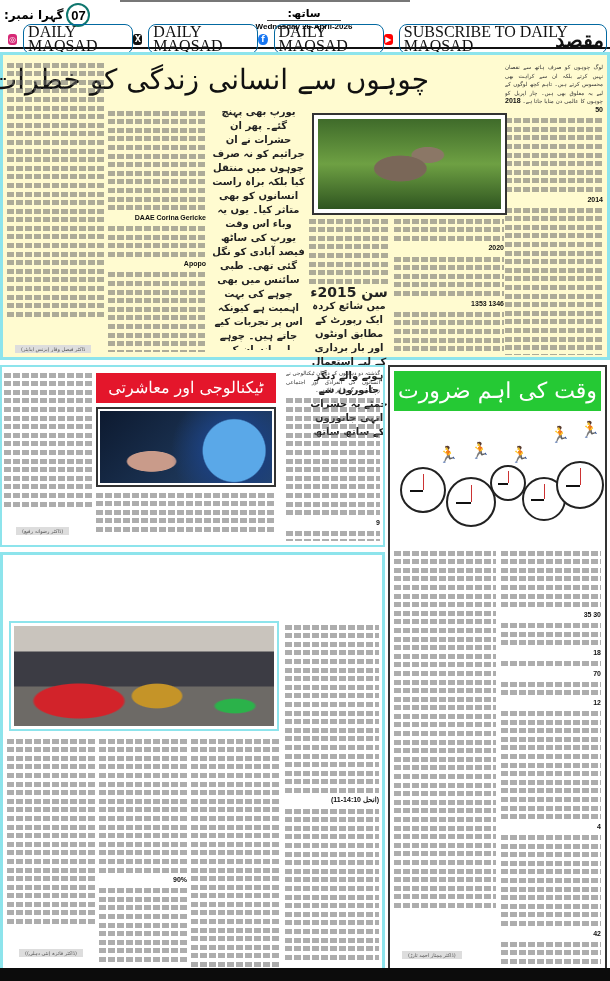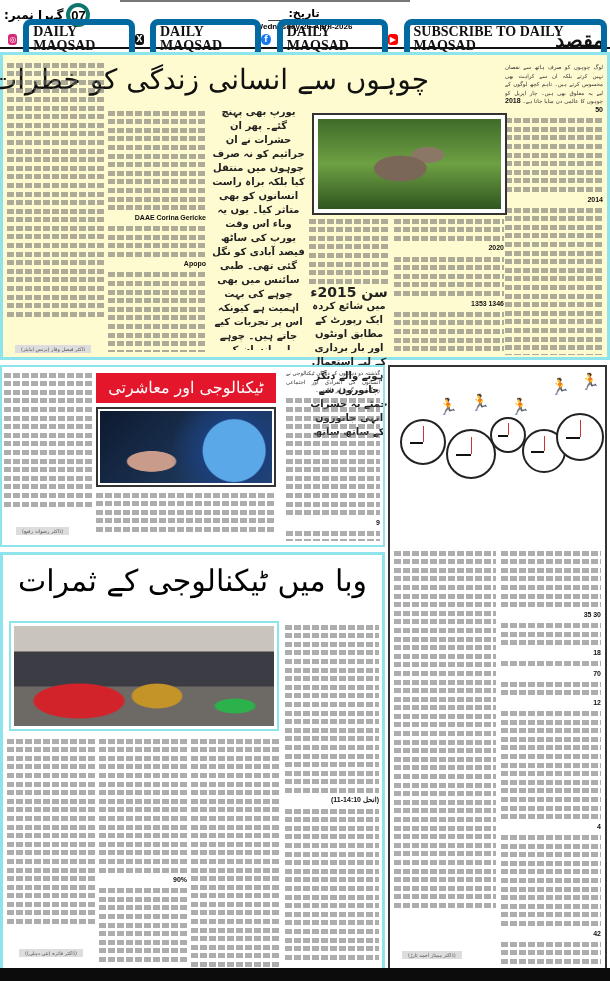--- a/index.html
+++ b/index.html
@@ -2,28 +2,28 @@
 <html><head>
 <meta charset="utf-8">
 <style>
   * { box-sizing: border-box; margin: 0; padding: 0; }
   body { width: 610px; height: 981px; background: #ffffff; font-family: "DejaVu Sans", sans-serif; position: relative; overflow: hidden; }
   .abs { position: absolute; }
   .hdr-top { left: 0; top: 0; width: 610px; height: 30px; background: #fff; }
   .hdr-top .bar { position:absolute; left: 120px; top: 0; width: 290px; height: 2px; background:#777; }
   .logo { right: 6px; top: 4px; font-family: "DejaVu Serif", serif; font-size: 20px; font-weight: bold; color: #111; direction: rtl; margin-top: 24px; }
   .pageno { left: 4px; top: 3px; font-size: 12px; font-weight: bold; direction: rtl; display: flex; align-items: center; gap: 3px; }
-  .pageno .num { border: 4px solid #0f766e; border-radius: 50%; width: 24px; height: 24px; display:flex; align-items:center; justify-content:center; font-family: "Liberation Sans", sans-serif; font-size: 13px; font-weight: bold; }
+  .pageno .num { border: 2px solid #0f766e; border-radius: 50%; width: 24px; height: 24px; display:flex; align-items:center; justify-content:center; font-family: "Liberation Sans", sans-serif; font-size: 13px; font-weight: bold; }
   .datebox { left: 224px; top: 2px; width: 160px; text-align: center; }
   .datebox .lbl { font-size: 11px; font-weight: bold; direction: rtl; border-bottom: 1px solid #444; display: inline-block; padding: 0 20px; }
   .datebox .dt { font-family: "Liberation Sans", sans-serif; font-size: 8px; font-weight: bold; margin-top: 1px; }
   .social { left: 0; top: 31px; width: 610px; height: 18px; display: flex; align-items: center; justify-content: space-between; padding: 0 3px 0 8px; border-bottom: 2px solid #111; }
   .soc { display:flex; align-items:center; gap: 6px; }
   .soc .ic { width: 11px; height: 11px; border-radius: 3px; display:flex; align-items:center; justify-content:center; color:#fff; font-size: 8px; font-weight:bold; }
-  .soc .pill { border: 6px solid #0369a1; border-radius: 8px; padding: 0 4px; font-family: "Liberation Serif", serif; font-weight: bold; font-size: 14px; line-height: 14px; color:#111; }
+  .soc .pill { border: 1px solid #0369a1; border-radius: 8px; padding: 0 4px; font-family: "Liberation Serif", serif; font-weight: normal; font-size: 16px; line-height: 14px; color:#111; }
   .frame { border: 3px solid #8de4ec; }
   .art1 { left: 0; top: 52px; width: 610px; height: 308px; background: #fffbd0; }
   .art1 .title { right: 178px; top: 8px; font-family: "DejaVu Serif", serif; font-size: 28px; direction: rtl; color: #111; white-space: nowrap; }
   .col { font-size: 5.5px; line-height: 8.6px; color: #333; direction: rtl; text-align: justify; overflow: hidden; }
   .col .filler { display:block; height: 5px; margin: 3.6px 0; background: repeating-linear-gradient(90deg,#6a6a6a 0 7px,transparent 7px 9px); opacity: .55; }
   .bigcol { font-size: 10px; line-height: 14px; font-weight: bold; color: #222; direction: rtl; text-align: center; }
   .photo { border: 2px solid #333; background: #fff; padding: 4px; }
   .mouse-img { width: 100%; height: 100%; background: radial-gradient(ellipse at 45% 55%, #7a6758 0 18%, transparent 19%), radial-gradient(ellipse at 60% 40%, #8b7766 0 10%, transparent 11%), linear-gradient(180deg,#3f6b2a,#6ea043 50%,#2f5520); }
   .byline { background: #ddd; font-size: 5px; padding: 1px 6px; color:#555; direction: rtl; }
   .num-b { font-family: "Liberation Sans", sans-serif; font-weight: bold; font-size: 7px; color:#111; }
@@ -48,21 +48,21 @@
 
 <div class="abs hdr-top">
   <div class="bar"></div>
 </div>
 <div class="abs logo">مقصد</div>
 <div class="abs pageno">
   <span class="num">07</span>
   <span>گہرا نمبر:</span>
 </div>
 <div class="abs datebox">
-  <div class="lbl">تاریخ:</div>
+  <div class="lbl">ساتھ:</div>
   <div class="dt">Wednesday  26-April-2026</div>
 </div>
 
 <div class="abs social">
   <div class="soc">
     <span class="ic" style="background:#d62976">◎</span>
     <span class="pill">DAILY MAQSAD</span>
   </div>
   <div class="soc">
     <span class="ic" style="background:#111">X</span>
@@ -200,20 +200,21 @@
       <i class="filler"></i>
       <i class="filler"></i>
       <i class="filler"></i>
       <i class="filler"></i>
       <i class="filler"></i>
   </div>
   <div class="abs byline" style="left:16px; top:162px;">(ڈاکٹر رضوانہ رفیع)</div>
 </div>
 
 <div class="abs greenbox">
+  <div class="greentitle" style="margin:4px;">وقت کی اہم ضرورت</div>
   <div class="clocks">
     <span class="runner" style="left:48px;top:30px">🏃</span>
     <span class="runner" style="left:80px;top:26px">🏃</span>
     <span class="runner" style="left:120px;top:30px">🏃</span>
     <span class="runner" style="left:160px;top:10px">🏃</span>
     <span class="runner" style="left:190px;top:5px">🏃</span>
     <div class="clock" style="left:10px;top:52px;width:46px;height:46px"></div>
     <div class="clock" style="left:56px;top:62px;width:50px;height:50px"></div>
     <div class="clock" style="left:100px;top:50px;width:36px;height:36px"></div>
     <div class="clock" style="left:132px;top:62px;width:44px;height:44px"></div>
@@ -276,21 +277,20 @@
       <i class="filler"></i>
       <i class="filler"></i>
       <i class="filler"></i>
       <i class="filler"></i>
       <i class="filler"></i>
   </div>
   <div class="abs byline" style="left:12px; top:584px;">(ڈاکٹر ممتاز احمد تارڑ)</div>
 </div>
 
 <div class="abs art3 frame">
-  <div class="title3">وبا میں ٹیکنالوجی کے ثمرات</div>
   <div class="abs photo" style="left:6px; top:66px; width:270px; height:110px; padding:3px; border-color:#8de4ec;">
     <div class="crowd-img" style="width:100%;height:100%"></div>
   </div>
   <div class="abs col" style="left:282px; top:66px; width:94px; height:356px;">
     <i class="filler"></i><i class="filler"></i><i class="filler"></i><i class="filler"></i><i class="filler"></i><i class="filler"></i><i class="filler"></i><i class="filler"></i><i class="filler"></i><i class="filler"></i><i class="filler"></i><i class="filler"></i><i class="filler"></i><i class="filler"></i><i class="filler"></i><i class="filler"></i><i class="filler"></i><i class="filler"></i><i class="filler"></i><i class="filler"></i>
     <span class="num-b">(انحل 14:10-11)</span>
     <i class="filler"></i><i class="filler"></i><i class="filler"></i><i class="filler"></i><i class="filler"></i><i class="filler"></i><i class="filler"></i><i class="filler"></i><i class="filler"></i><i class="filler"></i><i class="filler"></i><i class="filler"></i><i class="filler"></i><i class="filler"></i><i class="filler"></i><i class="filler"></i><i class="filler"></i><i class="filler"></i>
   </div>
   <div class="abs col" style="left:188px; top:180px; width:90px; height:240px;">
     <i class="filler"></i>

